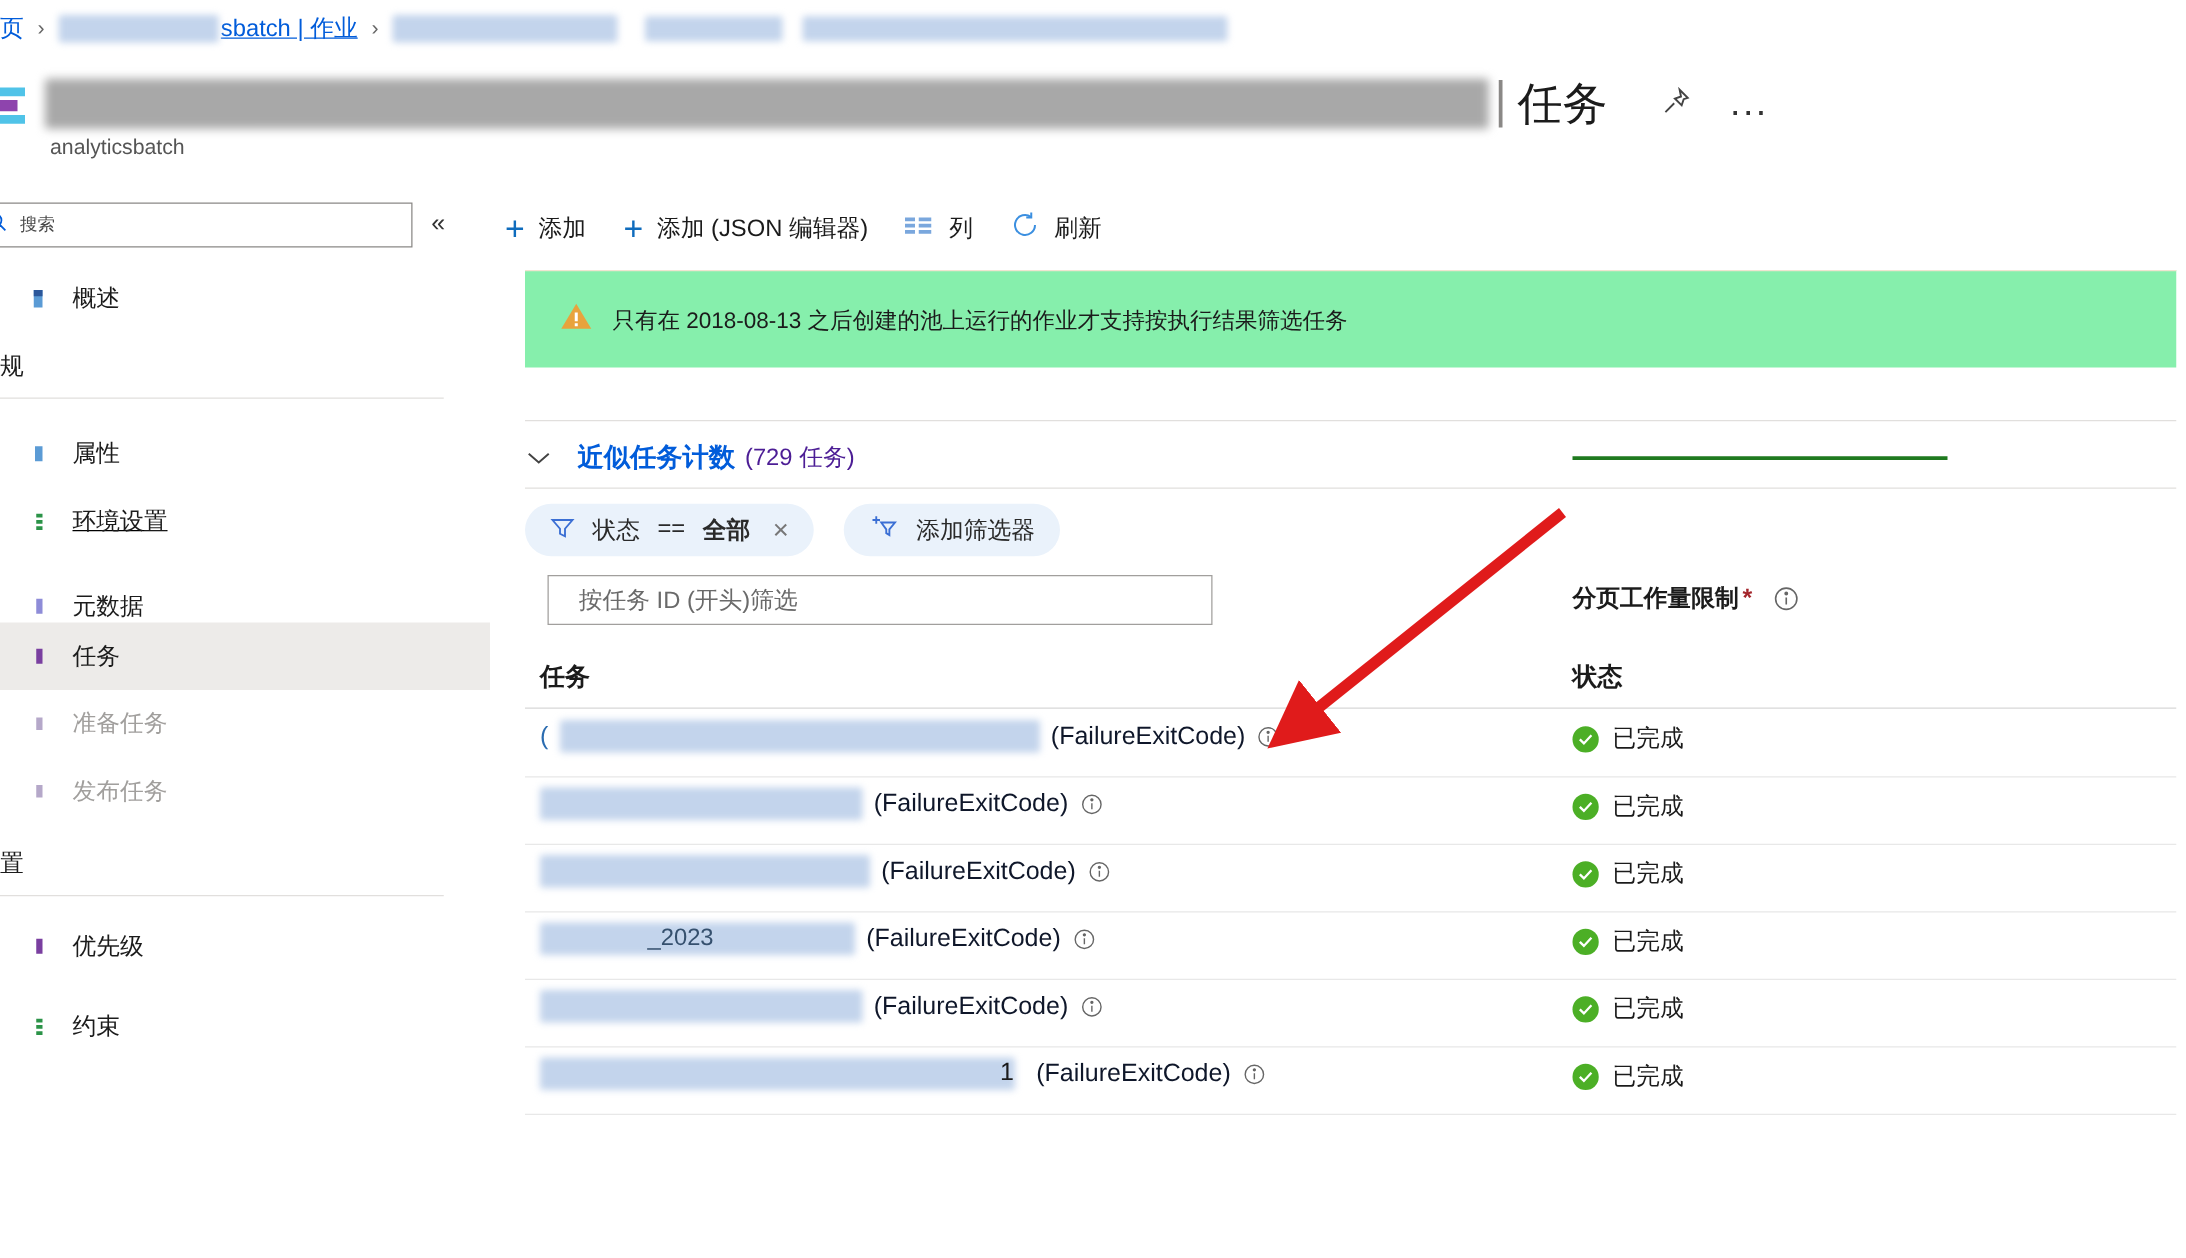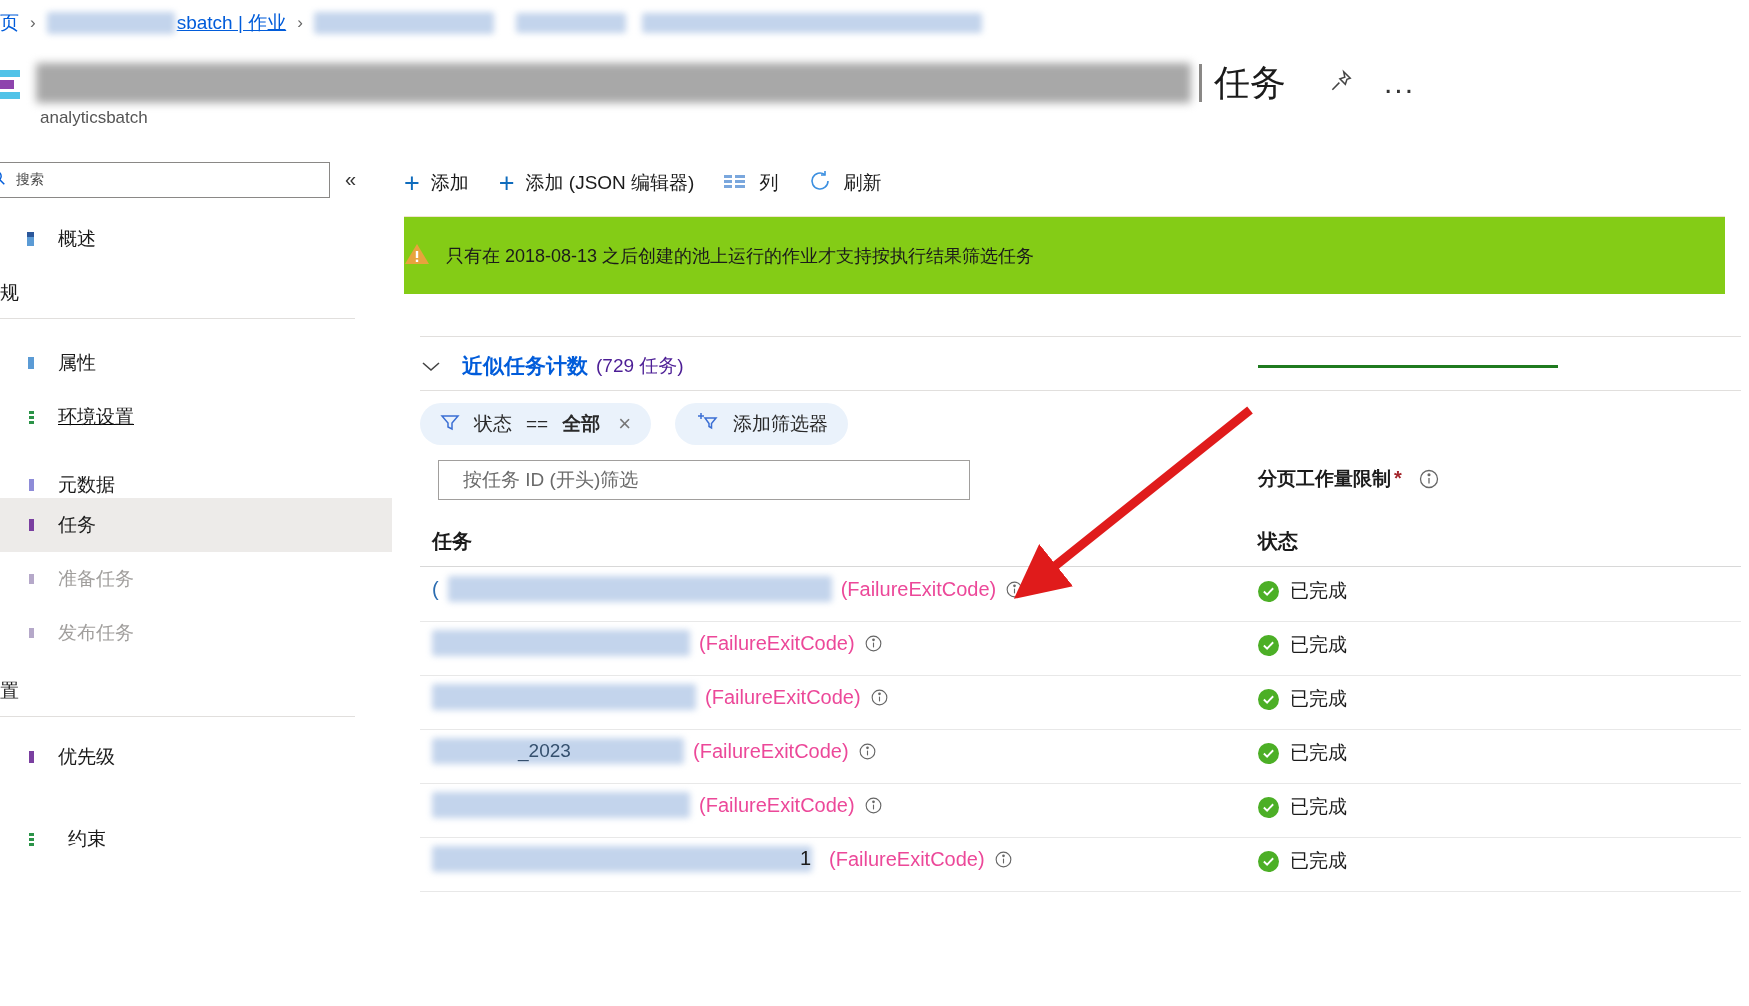--- a/index.html
+++ b/index.html
@@ -52,22 +52,22 @@
   .nav-group .gline { position:absolute; left:-10px; top:38px; width:365px; height:1px; background:#e1dfdd; }
 
   
   .main { position:absolute; left:392px; top:150px; width:1357px; height:856px; background:#fff; }
 
   .cmdbar { position:absolute; left:0px; top:6px; height:54px; display:flex; align-items:center; gap:0px; }
   .cmd { display:flex; align-items:center; gap:11px; padding:0 18px 0 12px; height:48px; font-size:19px; color:#1b1b1b; white-space:nowrap; }
   .cmd .plus { color:#0f6cbd; font-size:27px; line-height:18px; font-weight:300; }
 
   
-  .warn { position:absolute; left:12px; top:66px; width:1321px; height:78px; background:#84cc16;
-          border-top:1px solid #f0e4d0; display:flex; align-items:center; gap:16px; }
+  .warn { position:absolute; left:28px; top:66px; width:1321px; height:78px; background:#86efac;
+          border-top:1px solid #f0e4d0; display:flex; align-items:center; padding-left:28px; gap:16px; }
   .warn .txt { font-size:18px; color:#1b1b1b; }
 
   
   .secline { position:absolute; left:28px; top:186px; width:1321px; height:1px; background:#e1dfdd; }
   .sec { position:absolute; left:28px; top:192px; height:48px; display:flex; align-items:center; gap:20px; }
   .sec .chev { font-size:22px; color:#444; }
   .sec .sect { font-size:21px; color:#015cda; font-weight:700; }
   .sec .cnt { font-size:19px; color:#4c1d95; margin-left:-12px; }
   .green-rule { position:absolute; left:866px; top:215px; width:300px; height:3px; background:#1f7a1f; }
 
@@ -91,21 +91,21 @@
 
   
   .thead { position:absolute; left:28px; top:370px; width:1321px; height:48px; }
   .th-task { position:absolute; left:12px; top:8px; font-size:20px; font-weight:700; color:#1b1b1b; }
   .th-status { position:absolute; left:838px; top:8px; font-size:20px; font-weight:700; color:#1b1b1b; }
   .theadline { position:absolute; left:0; top:46px; width:1321px; height:1px; background:#d8d8d8; }
 
   .row { position:absolute; left:28px; width:1321px; height:54px; }
   .row .rowline { position:absolute; left:0; bottom:0; width:1321px; height:1px; background:#e8e8e8; }
   .row .name { position:absolute; left:12px; top:8px; display:flex; align-items:center; gap:9px; }
-  .row .fail { font-size:20px; color:#ec4899; }
+  .row .fail { font-size:20px; color:#0f172a; }
   .row .status { position:absolute; left:838px; top:10px; display:flex; align-items:center; gap:11px; font-size:19px; color:#1b1b1b; }
   .chk { width:21px; height:21px; border-radius:50%; background:#4caf26; display:inline-flex; align-items:center; justify-content:center; }
   .chk svg { display:block; }
   .info-ico { display:inline-flex; }
 
   
   .arrow { position:absolute; left:1000px; top:400px; pointer-events:none; }
 </style>
 </head>
 <body>
@@ -244,21 +244,21 @@
 
     <div class="nav-item" style="top:580px;">
       <span class="ico">
         <svg width="18" height="18" viewBox="0 0 18 18">
             <rect x="11" y="3" width="5" height="12" fill="#7a3fa0"></rect>
           </svg>
       </span>
       <span class="lbl">优先级</span>
     </div>
 
-    <div class="nav-item" style="top:662px;gap:10px;">
+    <div class="nav-item" style="top:644px;">
       <span class="ico">
         <svg width="18" height="18" viewBox="0 0 18 18">
             <rect x="11" y="3" width="5" height="3" fill="#2b9348"></rect>
             <rect x="11" y="8" width="5" height="3" fill="#2b9348"></rect>
             <rect x="11" y="13" width="5" height="3" fill="#2b9348"></rect>
           </svg>
       </span>
       <span class="lbl">约束</span>
     </div>
 

